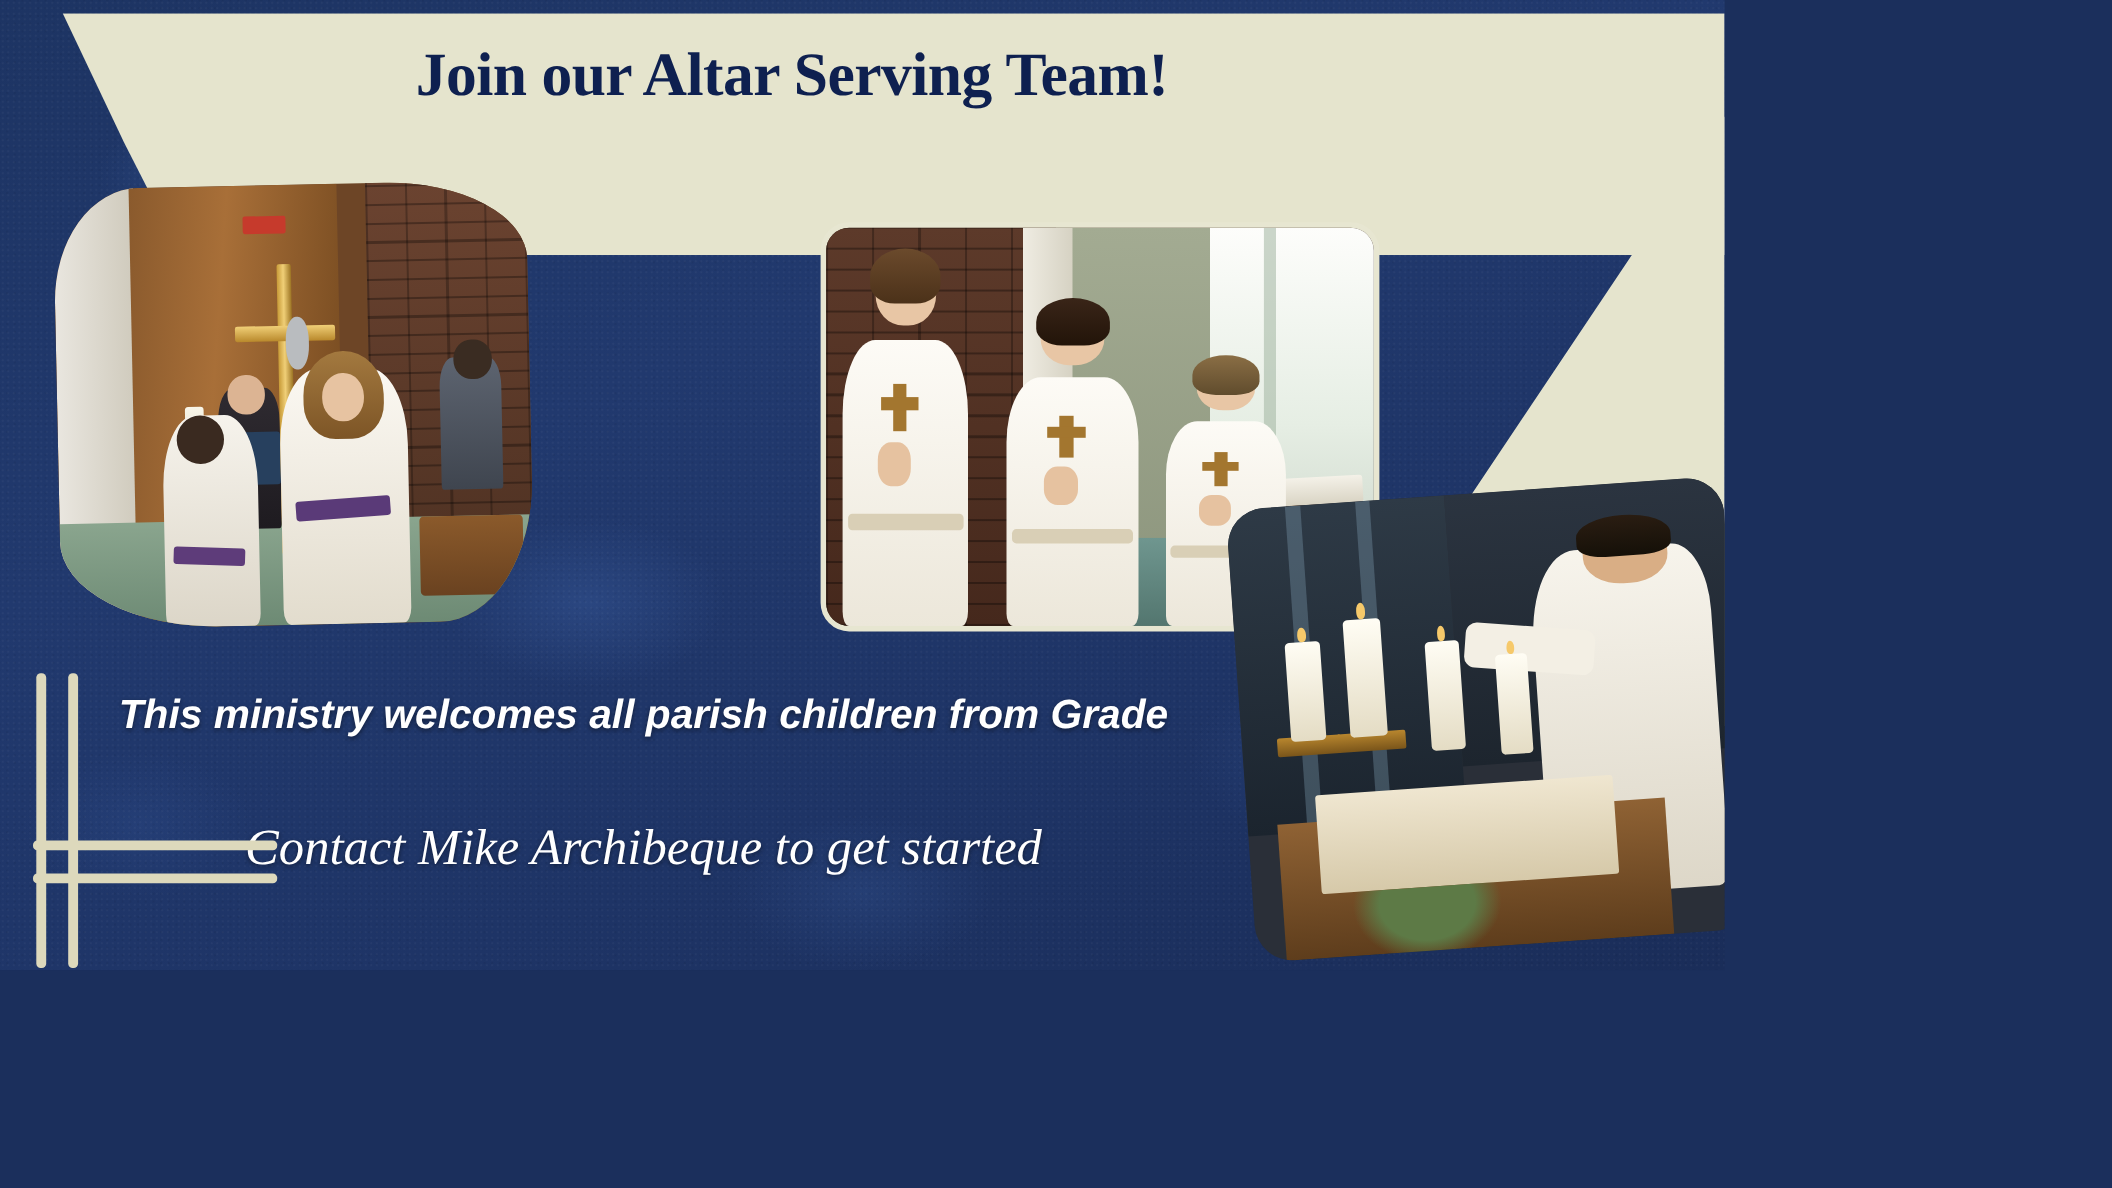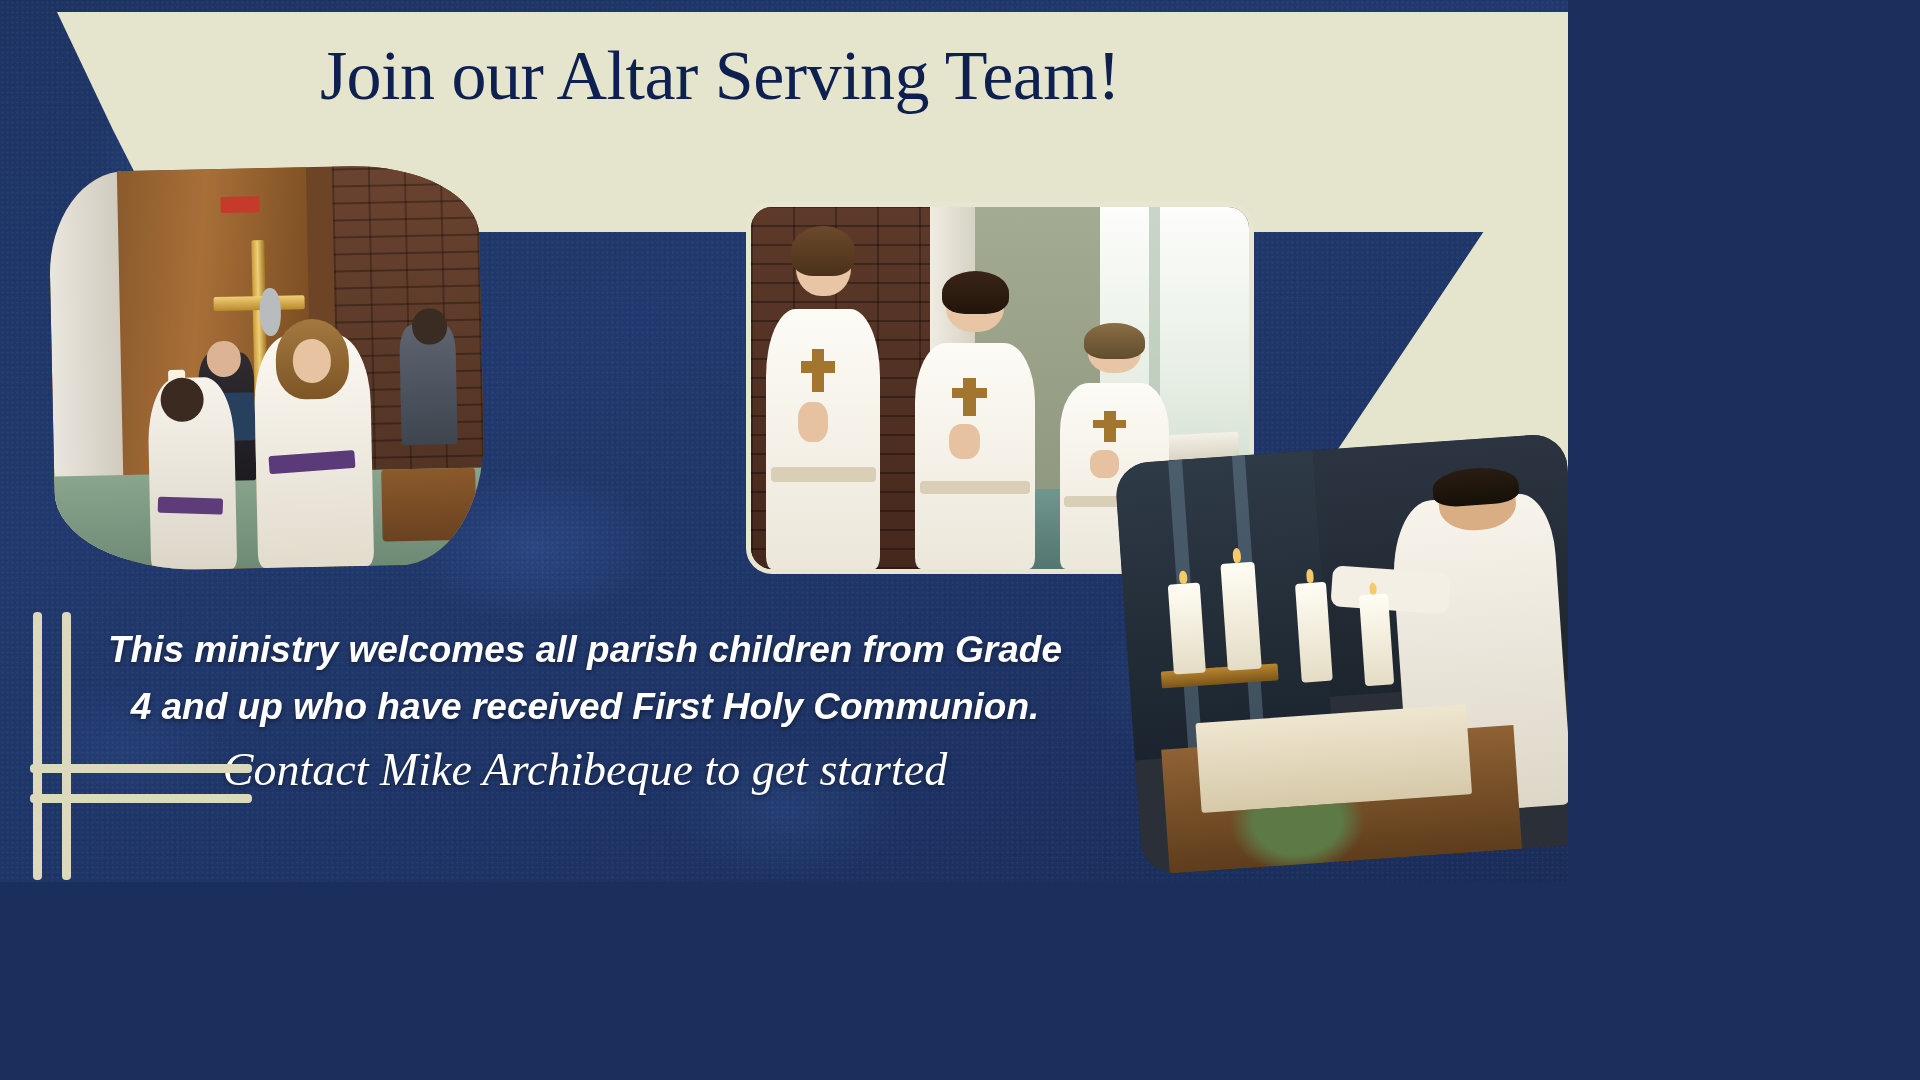--- a/index.html
+++ b/index.html
@@ -46,22 +46,22 @@
       1568px 220px,
       165px 220px,
       113px 118px,
       57px 0
     );
   }
   .banner-title{
     position:absolute; left:0; top:36px; width:1440px;
     text-align:center;
     font-family:"Liberation Serif", serif;
-    font-weight:400;
-    font-size:70px;
+    font-weight:700;
+    font-size:56px;
     letter-spacing:-.5px;
     color:#0e2050;
     white-space:nowrap;
   }
 
   
   .photo{ position:absolute; overflow:hidden; }
 
   
   .photo-left{
@@ -338,21 +338,20 @@
       <div class="cdl c1"></div>
       <div class="cdl c2"></div>
       <div class="cdl c3"></div>
       <div class="cdl c4"></div>
       <div class="r-plant"></div>
     </div>
   </div>
 
   <div class="body-copy">
     <div>This ministry welcomes all parish children from Grade</div>
-    <div>4 and up who have received First Holy Communion.</div>
   </div>
 
   <div class="contact">
     <div>Contact Mike Archibeque to get started</div>
   </div>
 
   <div class="deco">
     <i class="v1"></i>
     <i class="v2"></i>
     <i class="h1l"></i>

